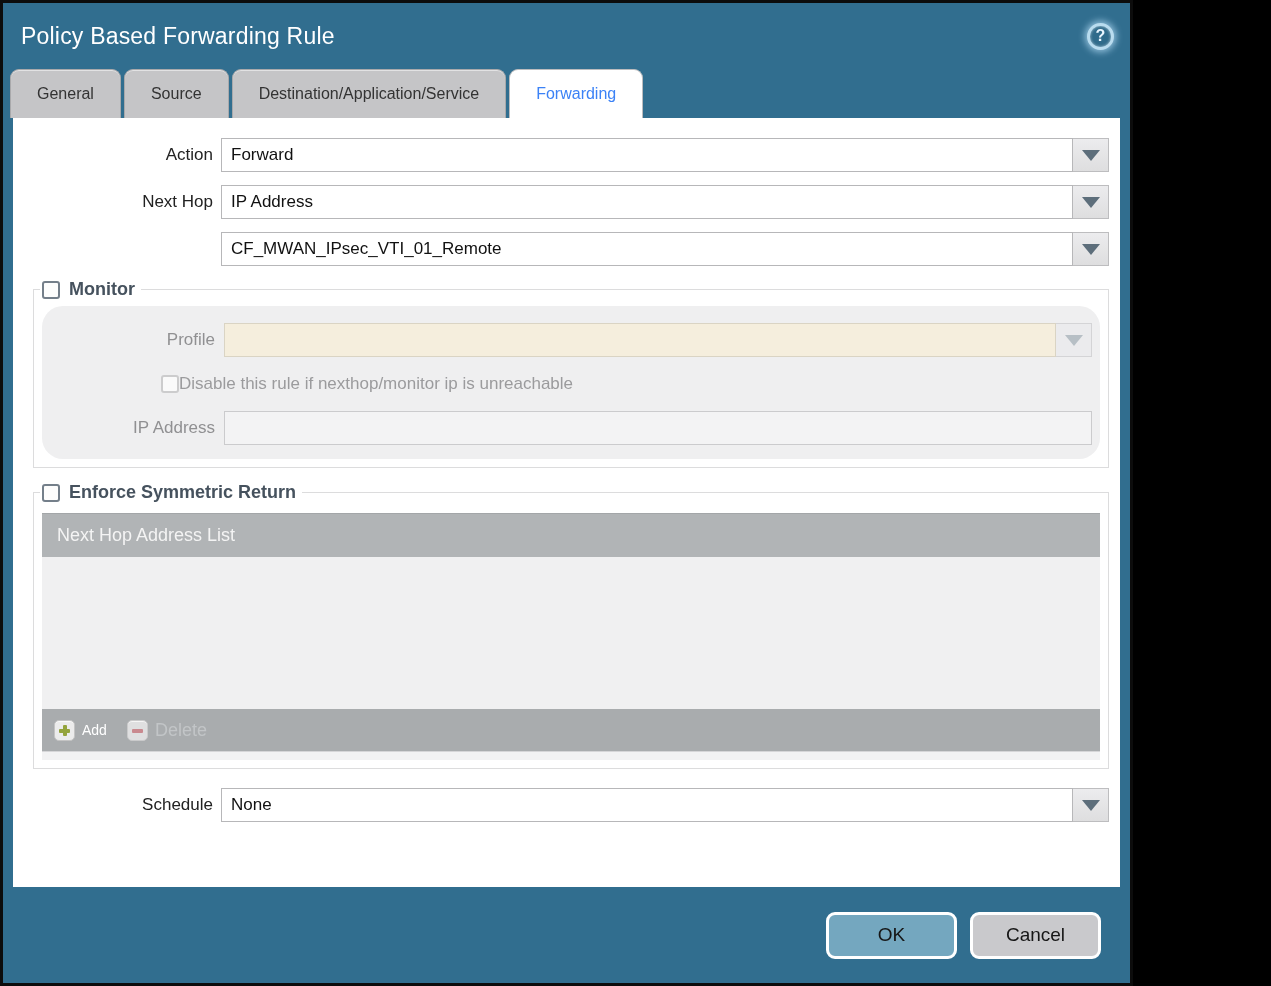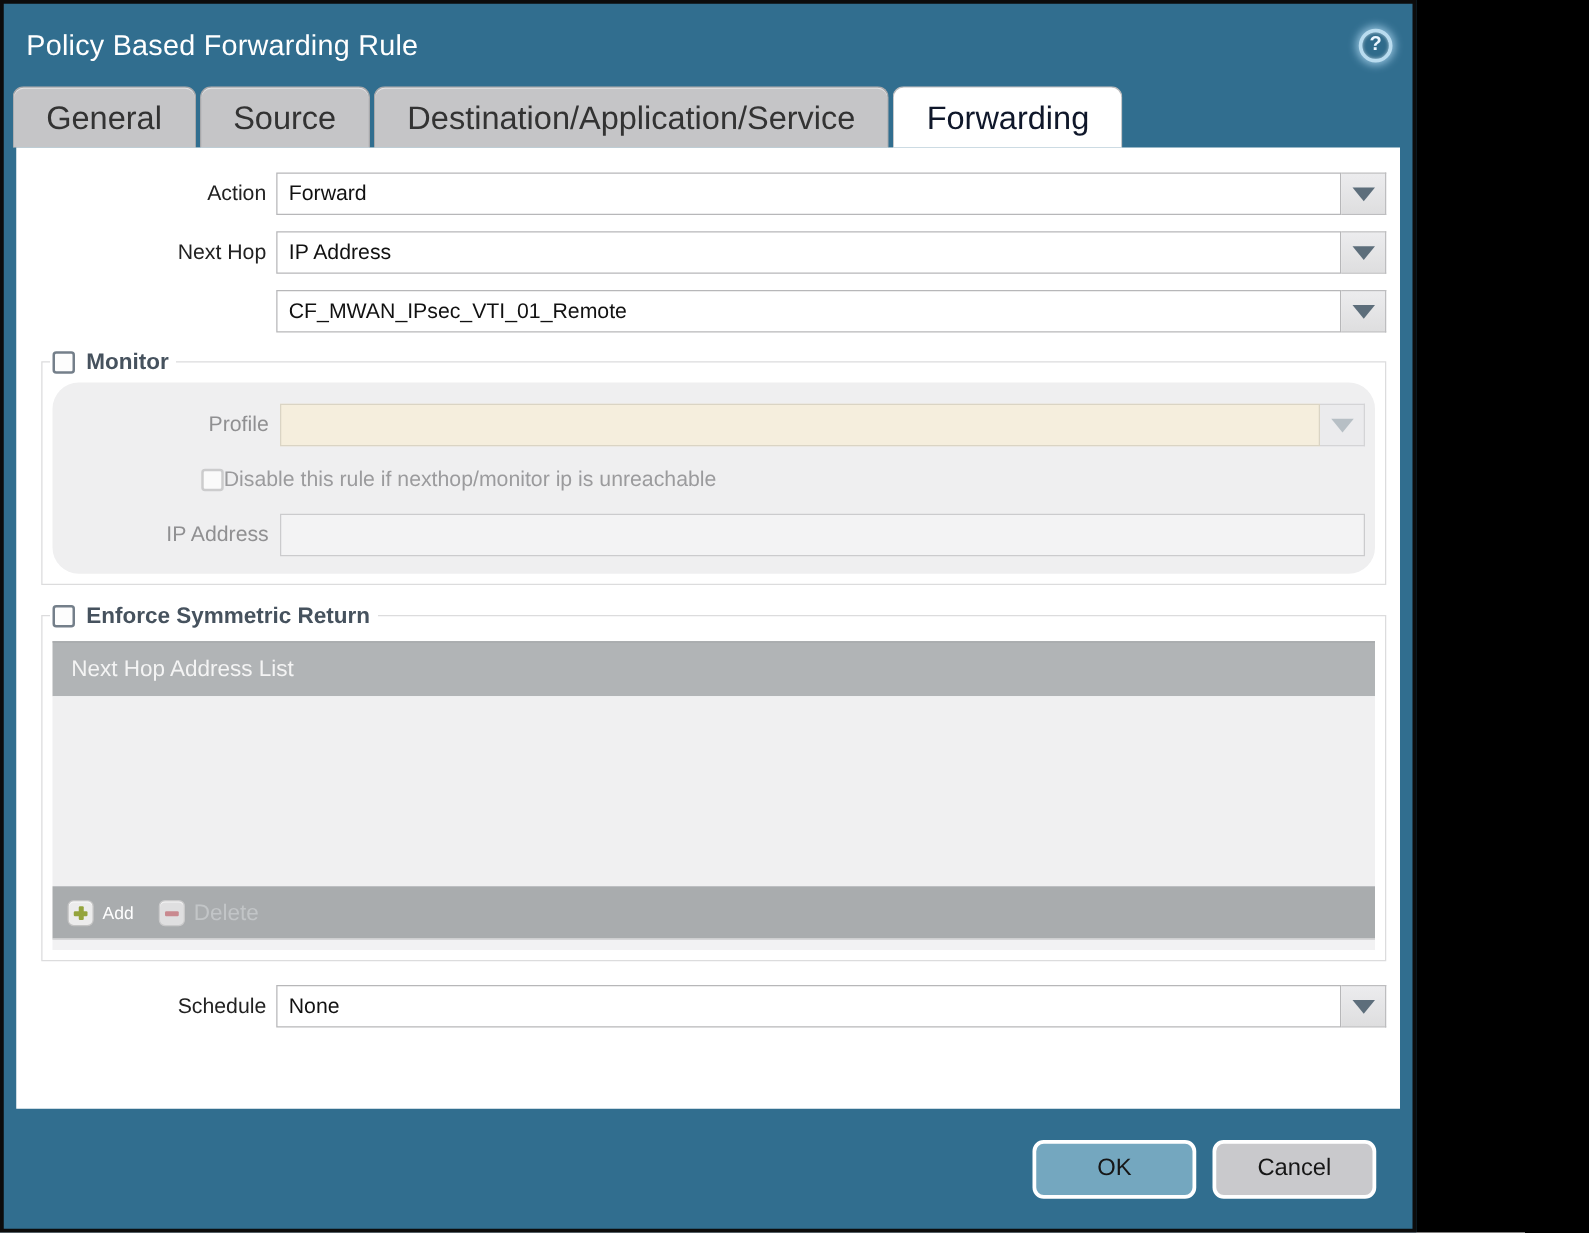--- a/index.html
+++ b/index.html
@@ -35,28 +35,28 @@
   
   .tabs {
     flex:0 0 49px; height:49px;
     display:flex; align-items:stretch; gap:3px;
     padding-left:7px;
   }
   .tab {
     background:#c5c5c7;
     border:1px solid #a9a9ab; border-bottom:none;
     border-radius:9px 9px 0 0;
-    color:#333; font-size:26px;
+    color:#333; font-size:16px;
     padding:0 26px;
     display:flex; align-items:center;
     cursor:pointer;
     box-shadow: inset 0 1px 0 rgba(255,255,255,.5);
   }
   .tab.active {
-    background:#fff; color:#0f172a;
+    background:#fff; color:#3b82f6;
     border-color:#bcbcbe;
     box-shadow:none;
     text-align:right;
   }
 
   
   .panel {
     background:#fff;
     margin:0 10px;
     height:769px; flex:0 0 769px;

